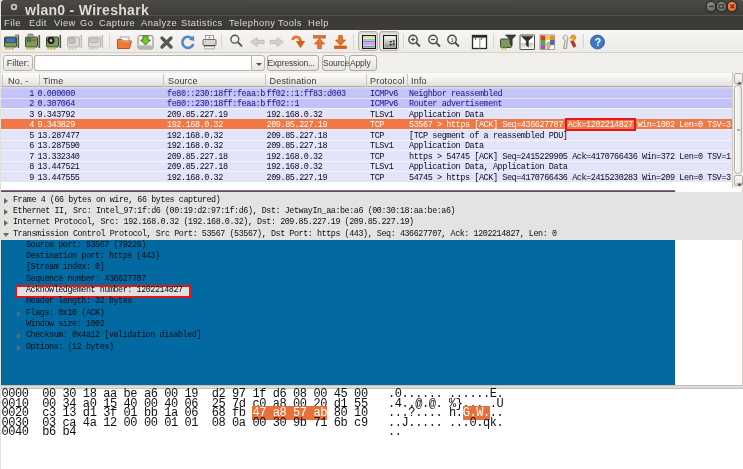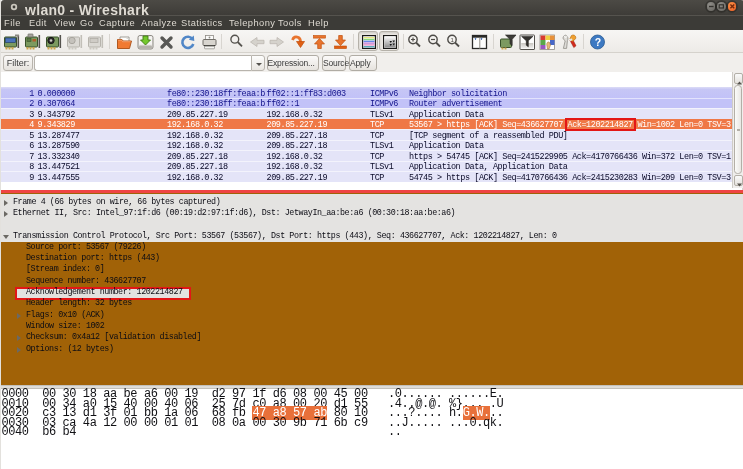--- a/index.html
+++ b/index.html
@@ -31,21 +31,21 @@
 .prow{position:absolute;left:0;width:730.5px;height:10.5px;font-family:"Liberation Mono",monospace;font-size:8.5px;letter-spacing:-0.44px;line-height:10.5px;white-space:pre}
 .pc{position:absolute;top:1.5px}
 .no{left:0;width:33px;text-align:right}
 .tm{left:36.5px}.src{left:166px}.dst{left:265.5px}.prt{left:369px}.inf{left:408px}
 
 #sbar{position:absolute;left:730.5px;top:72px;width:11.5px;height:116px;background:#f0eeec;border-left:1px solid #cfccc6}
 .sbtn{position:absolute;left:1px;width:9px;height:11px;background:linear-gradient(#fafafa,#e4e1dc);border:1px solid #b3afa7;border-radius:2px}
 #sthumb{position:absolute;left:1.5px;top:13px;width:8px;height:89px;background:linear-gradient(90deg,#fbfbfa,#e9e7e3);border:1px solid #b3afa7;border-radius:3.5px}
 #sthumb:after{content:"";position:absolute;left:2px;top:43px;width:3px;height:1.5px;background:#b3afa7}
 
-#details{position:absolute;left:0;top:190px;width:743px;height:196px;background:#a16207;border-top:3px solid #ef4444}
+#details{position:absolute;left:0;top:190px;width:674px;height:196px;background:#0369a1;border-top:1px solid #ef4444}
 #dgray{position:absolute;left:0;top:1px;width:743px;height:47.5px;background:#e4e3e1}
 .dline{position:absolute;left:0;width:743px;height:11.3px;font-family:"Liberation Mono",monospace;font-size:8.4px;letter-spacing:-0.42px;line-height:11.3px;color:#0c0c14;white-space:pre}
 .tri{position:absolute;top:3px;width:0;height:0}
 .tr1{left:3px;border-left:4.5px solid #6b6964;border-top:3.2px solid transparent;border-bottom:3.2px solid transparent}
 .trd{left:2px;top:4px;border-top:4.5px solid #6b6964;border-left:3.2px solid transparent;border-right:3.2px solid transparent}
 .tr2{left:16px;border-left:4.5px solid #6b6964;border-top:3.2px solid transparent;border-bottom:3.2px solid transparent}
 .dt1{position:absolute;left:12px}.dt2{position:absolute;left:25px}
 
 #split{position:absolute;left:0;top:385px;width:743px;height:4px;background:#dedcd8;border-top:1px solid #c4c1bb;border-bottom:1px solid #c4c1bb}
 #hex{position:absolute;left:0;top:389px;width:743px;height:80px;background:#fff}
@@ -301,24 +301,38 @@
     <div id="flabel">Filter:</div>
     <div id="fentry"></div>
     <div id="fdrop"><svg width="14" height="16">
           <path d="M4 7 L7 10 L10 7 Z" fill="#55524d"></path>
         </svg></div>
     <div class="fbtn" style="left:265.5px;width:52.5px">Expression...</div>
     <div class="fbtn" style="left:321px;width:24px">Source</div>
     <div class="fbtn" style="left:348px;width:27.5px">Apply</div>
   </div>
 
+  <div id="plheader">
+    <div class="hcell" style="left:7px">No. -</div>
+    <div class="hcell" style="left:42px">Time</div>
+    <div class="hcell" style="left:167px">Source</div>
+    <div class="hcell" style="left:268.5px">Destination</div>
+    <div class="hcell" style="left:369px">Protocol</div>
+    <div class="hcell" style="left:410px">Info</div>
+    <div class="hsep" style="left:1px"></div>
+    <div class="hsep" style="left:38px"></div>
+    <div class="hsep" style="left:162px"></div>
+    <div class="hsep" style="left:264px"></div>
+    <div class="hsep" style="left:365px"></div>
+    <div class="hsep" style="left:406px"></div>
+  </div>
 
   <div id="plist">
       <div class="prow" style="top:87.3px;background:linear-gradient(#dcdcf6 0px,#c6c6f5 2.5px,#c2c2f8 100%);color:#14148c;">
-  <span class="pc no">1</span><span class="pc tm">0.000000</span><span class="pc src">fe80::230:18ff:feaa:b</span><span class="pc dst">ff02::1:ff83:d003</span><span class="pc prt">ICMPv6</span><span class="pc inf">Neighbor solicitation</span></div>
+  <span class="pc no">1</span><span class="pc tm">0.000000</span><span class="pc src">fe80::230:18ff:feaa:b</span><span class="pc dst">ff02::1:ff83:d003</span><span class="pc prt">ICMPv6</span><span class="pc inf">Neighbor reassembled</span></div>
       <div class="prow" style="top:97.8px;background:#c2c2f8;color:#14148c;box-shadow:inset 0 1px 0 rgba(255,255,255,0.55);">
   <span class="pc no">2</span><span class="pc tm">0.307064</span><span class="pc src">fe80::230:18ff:feaa:b</span><span class="pc dst">ff02::1</span><span class="pc prt">ICMPv6</span><span class="pc inf">Router advertisement</span></div>
       <div class="prow" style="top:108.3px;background:#e4e4f8;color:#0a0a28;box-shadow:inset 0 1px 0 rgba(255,255,255,0.55);">
   <span class="pc no">3</span><span class="pc tm">9.343792</span><span class="pc src">209.85.227.19</span><span class="pc dst">192.168.0.32</span><span class="pc prt">TLSv1</span><span class="pc inf">Application Data</span></div>
       <div class="prow" style="top:118.8px;background:#ef7846;color:#ffffff;">
   <span class="pc no">4</span><span class="pc tm">9.343829</span><span class="pc src">192.168.0.32</span><span class="pc dst">209.85.227.19</span><span class="pc prt">TCP</span><span class="pc inf">53567 &gt; https [ACK] Seq=436627707 Ack=1202214827 Win=1002 Len=0 TSV=3</span></div>
       <div class="prow" style="top:129.3px;background:#e4e4f8;color:#0a0a28;box-shadow:inset 0 1px 0 rgba(255,255,255,0.55);">
   <span class="pc no">5</span><span class="pc tm">13.287477</span><span class="pc src">192.168.0.32</span><span class="pc dst">209.85.227.18</span><span class="pc prt">TCP</span><span class="pc inf">[TCP segment of a reassembled PDU]</span></div>
       <div class="prow" style="top:139.8px;background:#e4e4f8;color:#0a0a28;box-shadow:inset 0 1px 0 rgba(255,255,255,0.55);">
   <span class="pc no">6</span><span class="pc tm">13.287590</span><span class="pc src">192.168.0.32</span><span class="pc dst">209.85.227.18</span><span class="pc prt">TLSv1</span><span class="pc inf">Application Data</span></div>
@@ -338,20 +352,21 @@
           <path d="M2 3.5 L7 3.5 L4.5 6.5 Z" fill="#55524d"></path>
         </svg></div>
     <div id="sthumb"></div>
   </div>
 
   <div id="details">
       <div id="dgray"></div>
       <div class="redbox" style="left:13.5px;top:94px;width:176.5px;height:13px;background:#e2e1df;z-index:0"></div>
       <div class="dline" style="top:3.6px"><span class="tri tr1"></span><span class="dt1">Frame 4 (66 bytes on wire, 66 bytes captured)</span></div>
       <div class="dline" style="top:14.9px"><span class="tri tr1"></span><span class="dt1">Ethernet II, Src: Intel_97:1f:d6 (00:19:d2:97:1f:d6), Dst: JetwayIn_aa:be:a6 (00:30:18:aa:be:a6)</span></div>
+      <div class="dline" style="top:26.200000000000003px"><span class="tri tr1"></span><span class="dt1">Internet Protocol, Src: 192.168.0.32 (192.168.0.32), Dst: 209.85.227.19 (209.85.227.19)</span></div>
       <div class="dline" style="top:37.50000000000001px"><span class="tri trd"></span><span class="dt1">Transmission Control Protocol, Src Port: 53567 (53567), Dst Port: https (443), Seq: 436627707, Ack: 1202214827, Len: 0</span></div>
       <div class="dline" style="top:48.800000000000004px"><span class="dt2">Source port: 53567 (79226)</span></div>
       <div class="dline" style="top:60.1px"><span class="dt2">Destination port: https (443)</span></div>
       <div class="dline" style="top:71.4px"><span class="dt2">[Stream index: 0]</span></div>
       <div class="dline" style="top:82.7px"><span class="dt2">Sequence number: 436627707</span></div>
       <div class="dline" style="top:94px"><span class="dt2">Acknowledgement number: 1202214827</span></div>
       <div class="dline" style="top:105.3px"><span class="dt2">Header length: 32 bytes</span></div>
       <div class="dline" style="top:116.6px"><span class="tri tr2"></span><span class="dt2">Flags: 0x10 (ACK)</span></div>
       <div class="dline" style="top:127.9px"><span class="dt2">Window size: 1002</span></div>
       <div class="dline" style="top:139.20000000000002px"><span class="tri tr2"></span><span class="dt2">Checksum: 0x4a12 [validation disabled]</span></div>

